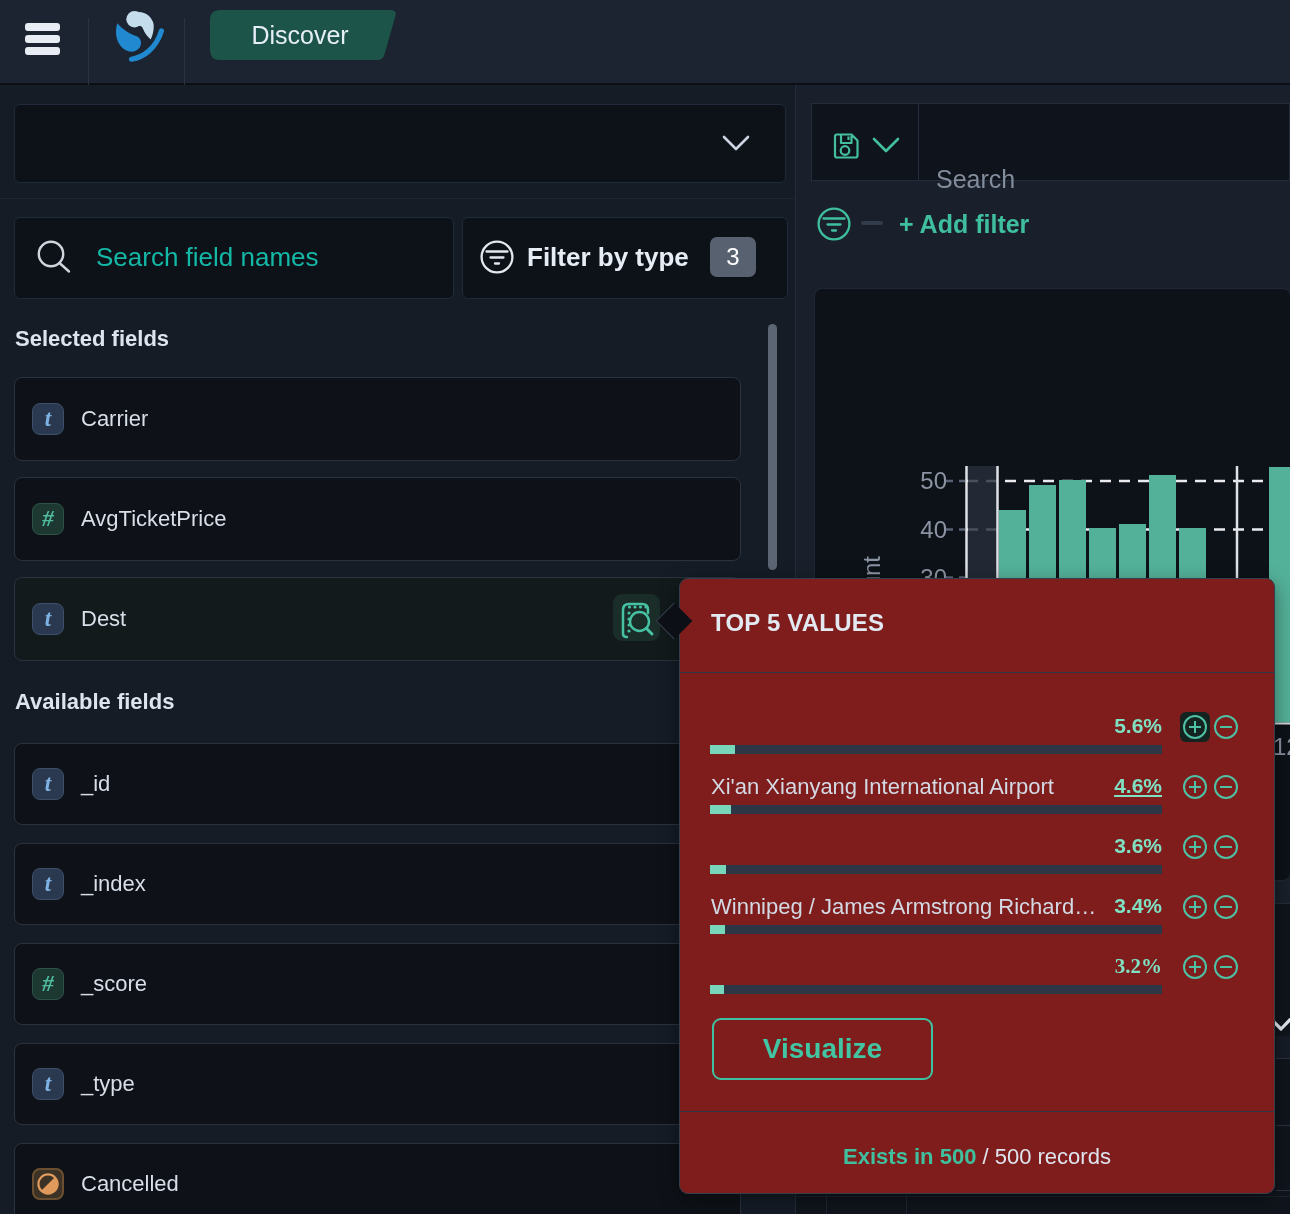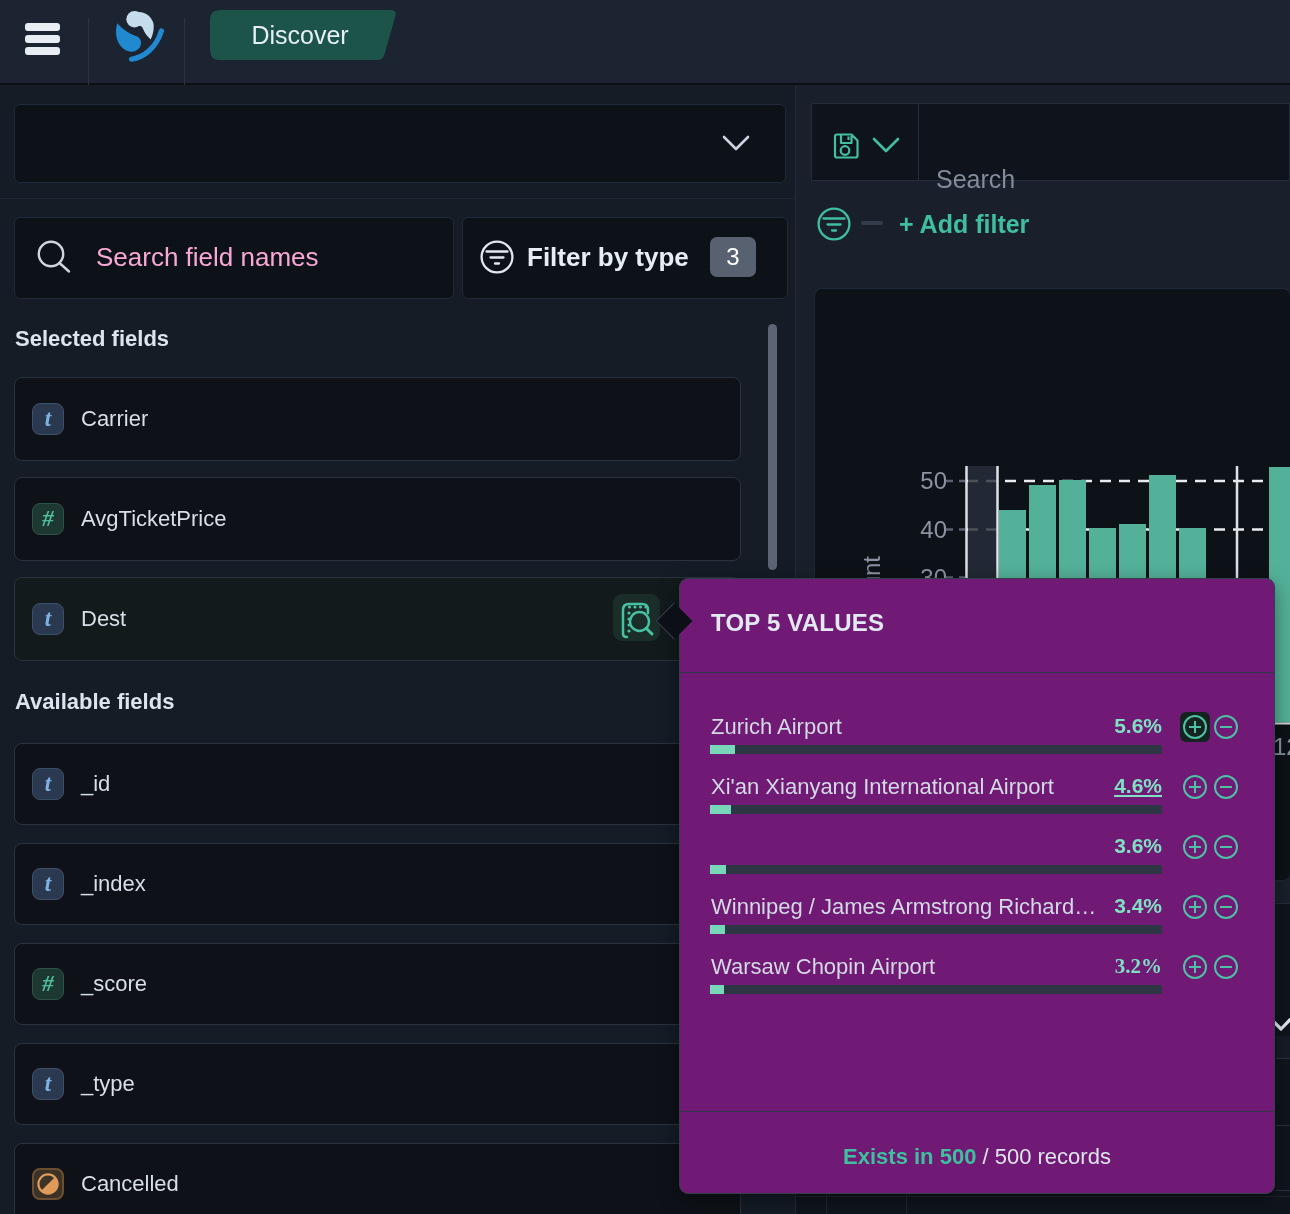--- a/index.html
+++ b/index.html
@@ -101,21 +101,21 @@
   <svg class="abs" style="left:722px; top:134px;" width="28" height="18" viewBox="0 0 28 18">
     <polyline points="2,3 14,15 26,3" fill="none" stroke="#ccd3e0" stroke-width="2.6" stroke-linecap="round" stroke-linejoin="round"></polyline>
   </svg>
   <div class="abs" style="left:0; top:198px; width:795px; height:1px; background:#1e2633;"></div>
 
   <div class="abs" style="left:14px; top:217px; width:440px; height:82px; background:#0d1219; border:1px solid #202a38; border-radius:6px;"></div>
   <svg class="abs" style="left:36px; top:240px;" width="36" height="36" viewBox="0 0 36 36">
     <circle cx="15" cy="14" r="12.2" fill="none" stroke="#cfd6de" stroke-width="2.4"></circle>
     <line x1="23.5" y1="23" x2="33" y2="31.5" stroke="#cfd6de" stroke-width="2.4" stroke-linecap="round"></line>
   </svg>
-  <div class="abs" style="left:96px; top:242px; font-size:26px; color:#f9a8d4;">Search field names</div>
+  <div class="abs" style="left:96px; top:242px; font-size:26px; color:#14b8a6;">Search field names</div>
 
   <div class="abs" style="left:462px; top:217px; width:326px; height:82px; background:#0d1219; border:1px solid #202a38; border-radius:6px;"></div>
   <svg class="abs" style="left:480px; top:240px;" width="34" height="34" viewBox="0 0 34 34">
     <circle cx="17" cy="17" r="15.4" fill="none" stroke="#e2e8f0" stroke-width="2.3"></circle>
     <line x1="6.5" y1="11.5" x2="27.5" y2="11.5" stroke="#e2e8f0" stroke-width="2.3" stroke-linecap="round"></line>
     <line x1="10.5" y1="17.5" x2="23.5" y2="17.5" stroke="#e2e8f0" stroke-width="2.3" stroke-linecap="round"></line>
     <line x1="15" y1="23.5" x2="19" y2="23.5" stroke="#e2e8f0" stroke-width="2.3" stroke-linecap="round"></line>
   </svg>
   <div class="abs" style="left:527px; top:242px; font-size:26px; font-weight:bold; color:#e7edf5;">Filter by type</div>
   <div class="abs" style="left:710px; top:237px; width:46px; height:40px; border-radius:7px; background:#58616f; color:#fff; font-size:24px; display:flex; align-items:center; justify-content:center;">3</div>
@@ -192,25 +192,24 @@
     <path d="M8.2,17.2 C7,22 6.3,27.8 8,33 C9.8,38.8 14,43.8 19.5,45.3 C25,46.8 30.5,44 31.8,38.8 C32.8,34.8 30.8,31.3 26.9,30 C20.5,27.7 14,23.6 8.2,17.2 Z" fill="#2189d0"></path>
     <path d="M22.5,53.2 C35,51.4 47,42 52.4,25" fill="none" stroke="#2189d0" stroke-width="5.2" stroke-linecap="round"></path>
   </svg>
 
   <svg class="abs" style="left:210px; top:10px;" width="187" height="50" viewBox="0 0 187 50">
     <path d="M10,0 L180,0 Q187,0 185.5,5.5 L174.5,44.5 Q173,50 166.5,50 L10,50 Q0,50 0,40 L0,10 Q0,0 10,0 Z" fill="#1d5449"></path>
     <text x="90" y="33.5" font-size="25" fill="#e6eef7" text-anchor="middle" font-family="Liberation Sans, sans-serif">Discover</text>
   </svg>
 
   <div class="abs" style="left:661px; top:608px; width:26px; height:26px; background:#0c1016; border-left:1px solid #353e4b; border-bottom:1px solid #353e4b; transform:rotate(45deg); z-index:11;"></div>
-  <div class="abs" style="left:679px; top:578px; width:596px; height:616px; background:#701a75; border:1px solid #353e4b; border-radius:9px; box-shadow:0 6px 20px rgba(0,0,0,0.4); z-index:10;">
+  <div class="abs" style="left:679px; top:578px; width:596px; height:616px; background:#7f1d1d; border:1px solid #353e4b; border-radius:9px; box-shadow:0 6px 20px rgba(0,0,0,0.4); z-index:10;">
     <div class="abs" style="left:31px; top:30px; font-size:24px; font-weight:bold; color:#e3e9f1; letter-spacing:0.2px;">TOP 5 VALUES</div>
     <div class="abs" style="left:0; top:93px; width:100%; height:1px; background:#2e3844;"></div>
 
-    <div class="abs" style="left:31px; top:135px; font-size:22px; color:#d3dae4; width:400px; white-space:nowrap; overflow:hidden; text-overflow:ellipsis;">Zurich Airport</div>
     <div class="abs" style="left:395px; top:135px; width:87px; text-align:right; font-size:21px; font-weight:600; color:#7fe0c2;">5.6%</div>
     <div class="abs" style="left:30px; top:166px; width:452px; height:9px; background:#2c3644;">
         <div style="width:25px; height:100%; background:#78d6ba;"></div>
       </div>
 
     <div class="abs" style="left:31px; top:195px; font-size:22px; color:#d3dae4; width:400px; white-space:nowrap; overflow:hidden; text-overflow:ellipsis;">Xi'an Xianyang International Airport</div>
     <div class="abs" style="left:395px; top:195px; width:87px; text-align:right; font-size:21px; font-weight:600; color:#7fe0c2;text-decoration:underline;">4.6%</div>
     <div class="abs" style="left:30px; top:226px; width:452px; height:9px; background:#2c3644;">
         <div style="width:21px; height:100%; background:#78d6ba;"></div>
       </div>
@@ -219,21 +218,20 @@
     <div class="abs" style="left:30px; top:286px; width:452px; height:9px; background:#2c3644;">
         <div style="width:16px; height:100%; background:#78d6ba;"></div>
       </div>
 
     <div class="abs" style="left:31px; top:315px; font-size:22px; color:#d3dae4; width:392px; white-space:nowrap; overflow:hidden; text-overflow:ellipsis;">Winnipeg / James Armstrong Richardson International Airport</div>
     <div class="abs" style="left:395px; top:315px; width:87px; text-align:right; font-size:21px; font-weight:600; color:#7fe0c2;">3.4%</div>
     <div class="abs" style="left:30px; top:346px; width:452px; height:9px; background:#2c3644;">
         <div style="width:15px; height:100%; background:#78d6ba;"></div>
       </div>
 
-    <div class="abs" style="left:31px; top:375px; font-size:22px; color:#d3dae4; width:400px; white-space:nowrap; overflow:hidden; text-overflow:ellipsis;">Warsaw Chopin Airport</div>
     <div class="abs" style="left:395px; top:375px; width:87px; text-align:right; font-size:21px; font-weight:600; color:#7fe0c2;font-family:Liberation Serif, serif;">3.2%</div>
     <div class="abs" style="left:30px; top:406px; width:452px; height:9px; background:#2c3644;">
         <div style="width:14px; height:100%; background:#78d6ba;"></div>
       </div>
 
     <svg class="abs" style="left:499px; top:132px;" width="64" height="310" viewBox="0 0 64 310">
       <g stroke="#4ec0a4" stroke-width="2" fill="none">
         <rect x="1" y="1" width="30" height="30" rx="6" fill="#152320" stroke="none"></rect>
         <circle cx="16" cy="16" r="11"></circle>
           <line x1="10" y1="16" x2="22" y2="16"></line>
@@ -256,18 +254,19 @@
         <circle cx="47" cy="196" r="11"></circle>
           <line x1="41" y1="196" x2="53" y2="196"></line>
         <circle cx="16" cy="256" r="11"></circle>
           <line x1="10" y1="256" x2="22" y2="256"></line>
           <line x1="16" y1="250" x2="16" y2="262"></line>
         <circle cx="47" cy="256" r="11"></circle>
           <line x1="41" y1="256" x2="53" y2="256"></line>
       </g>
     </svg>
 
+    <div class="abs" style="left:32px; top:439px; width:221px; height:62px; border:2px solid #3cc2a0; border-radius:9px; display:flex; align-items:center; justify-content:center; font-size:28px; font-weight:bold; color:#42c5a2;">Visualize</div>
 
     <div class="abs" style="left:0; top:532px; width:100%; height:1px; background:#2e3844;"></div>
     <div class="abs" style="left:0; top:565px; width:100%; text-align:center; font-size:22px; color:#dfe5ee;"><span style="color:#3fbf9d; font-weight:bold;">Exists in 500</span> / 500 records</div>
   </div>
 
 </div>
 
 </body></html>

